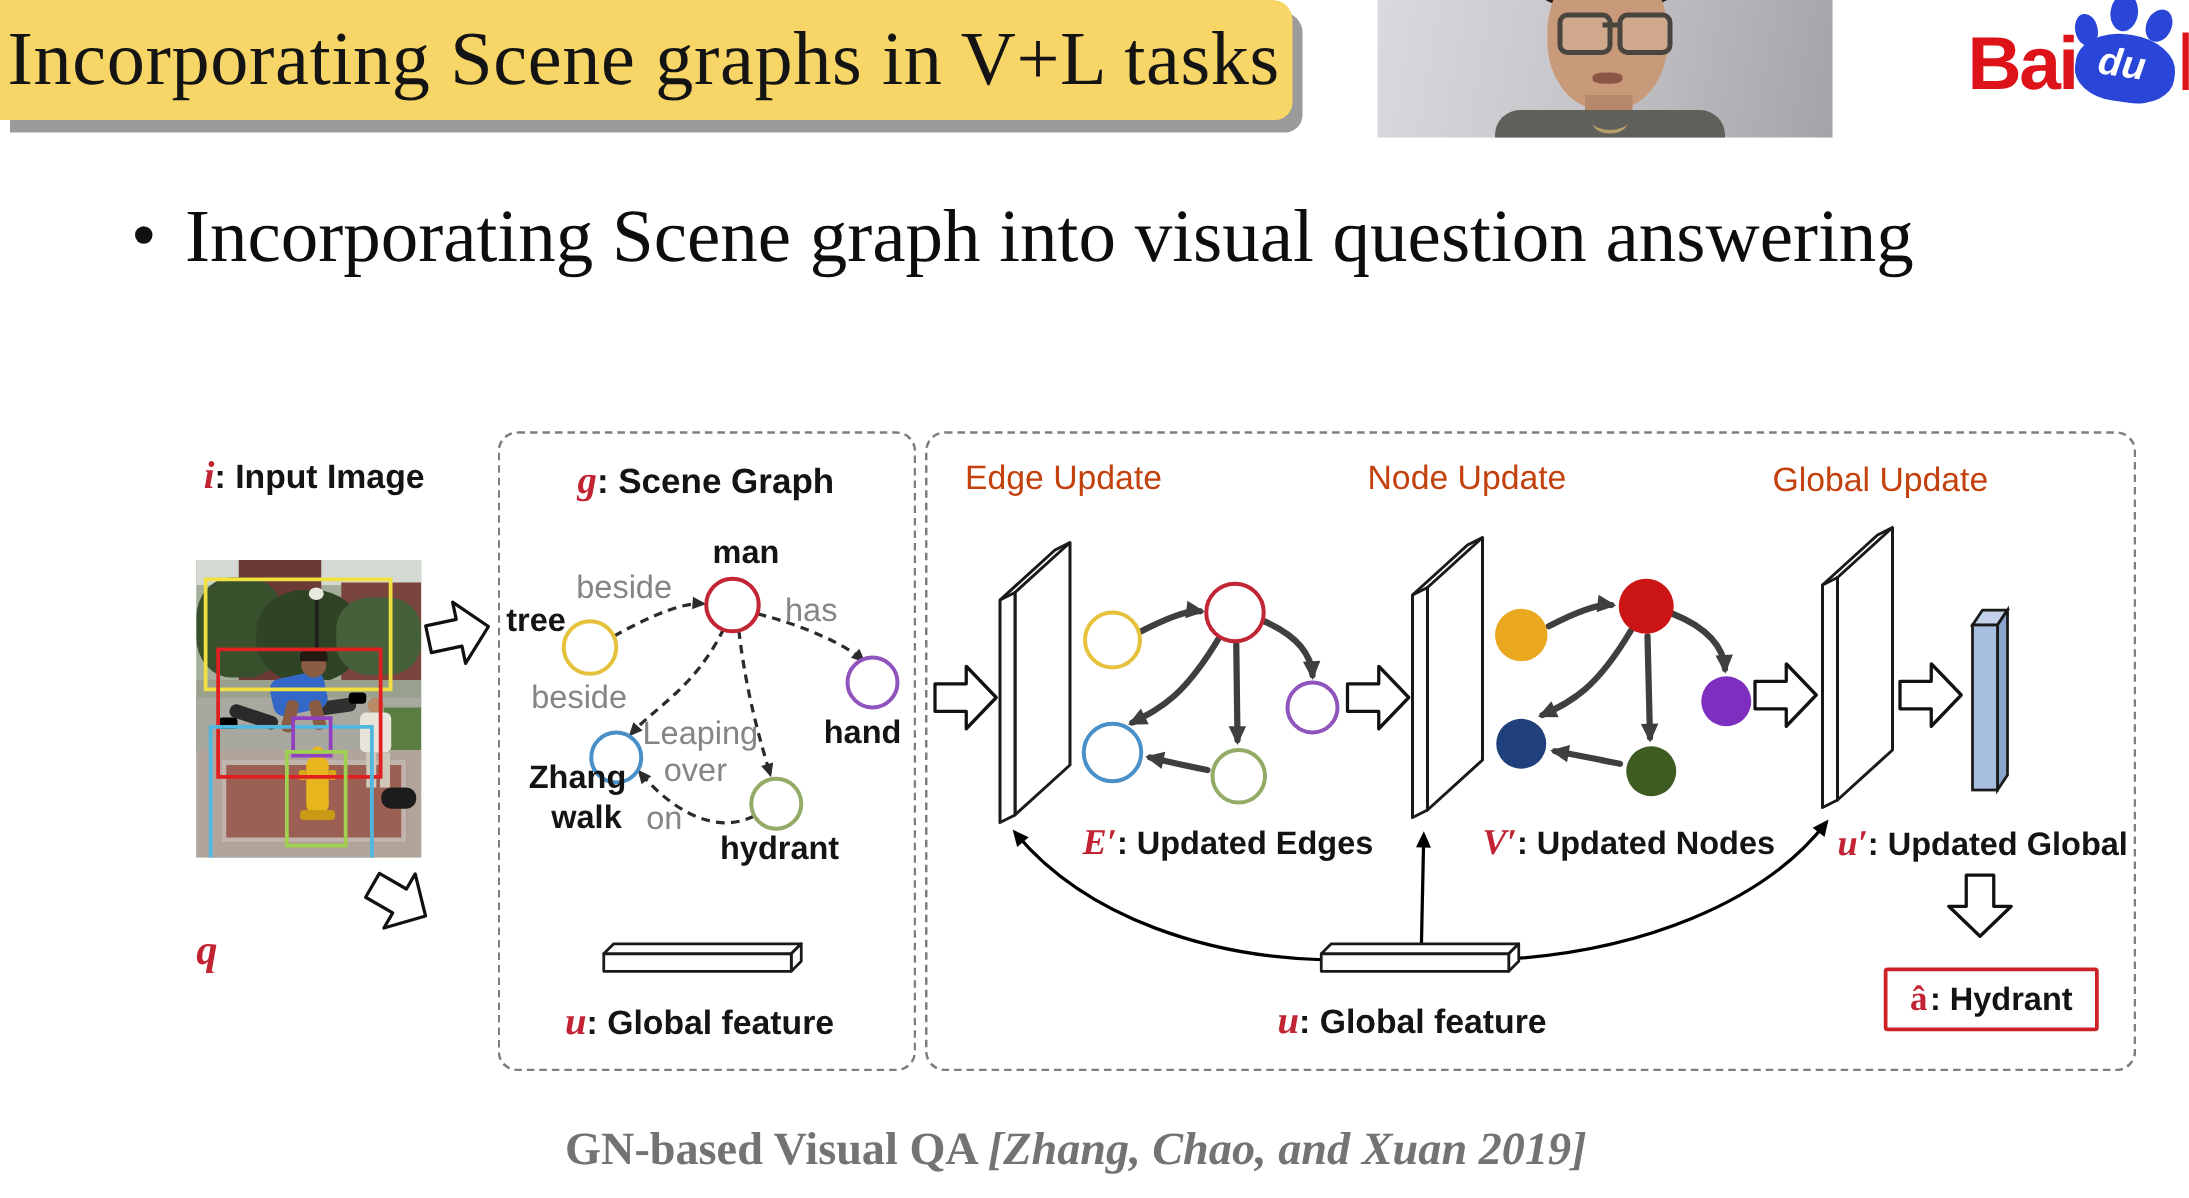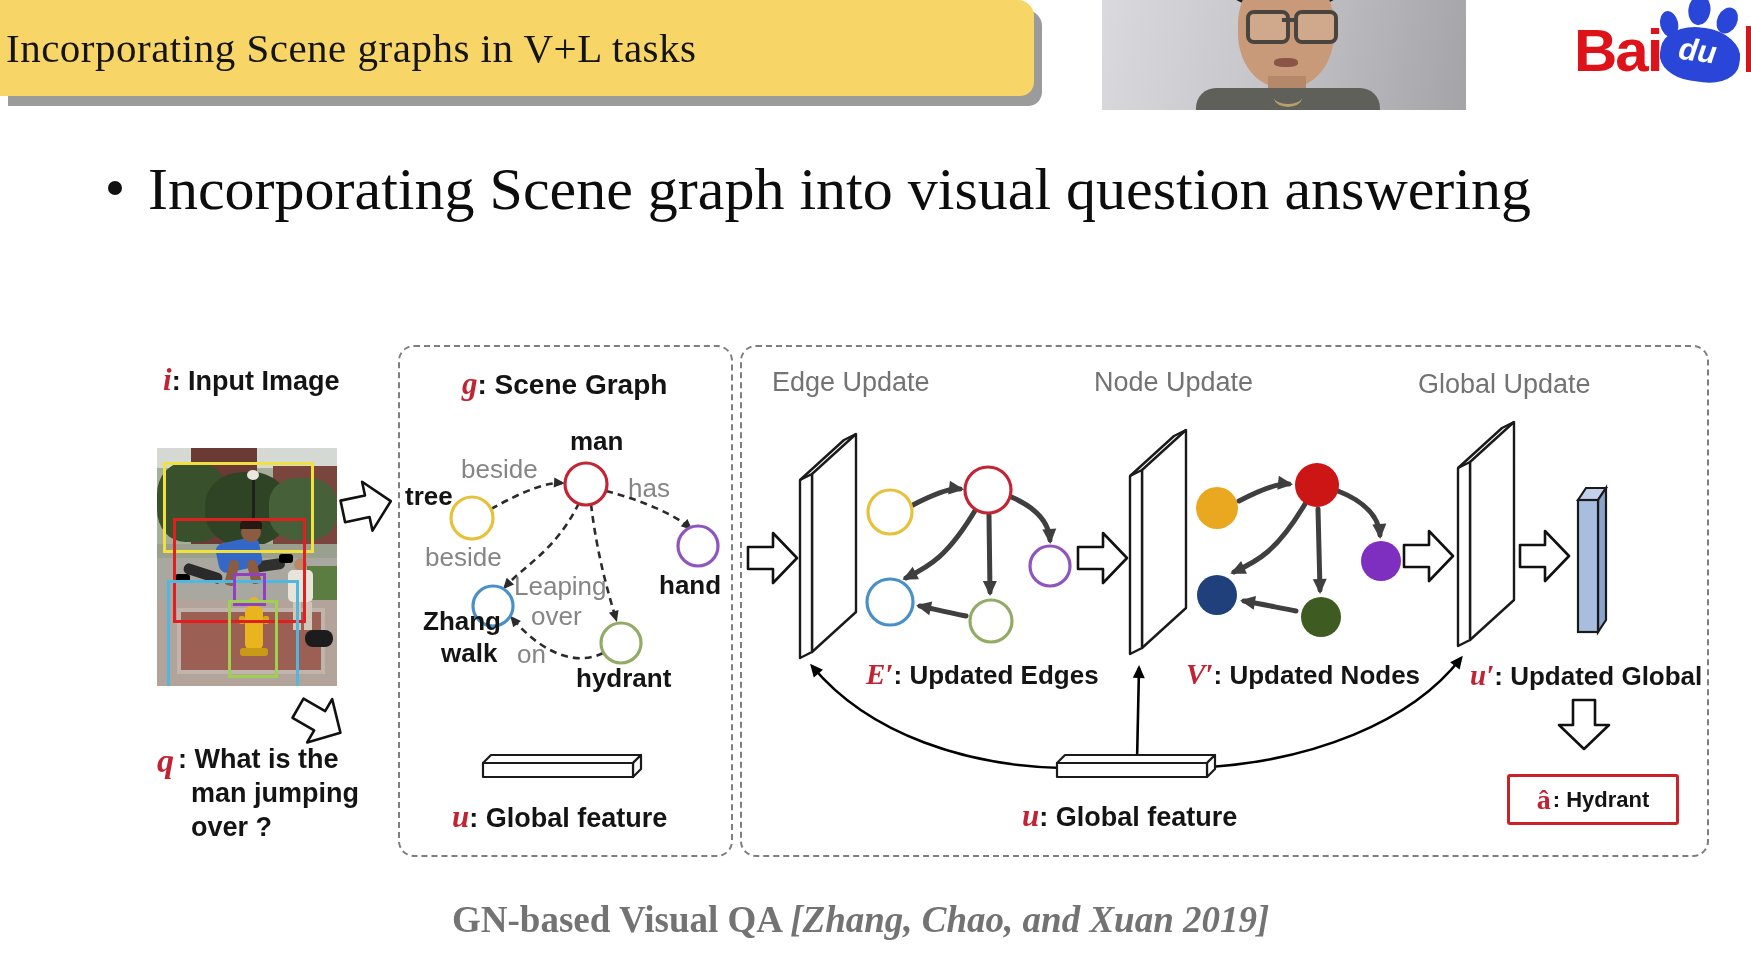--- a/index.html
+++ b/index.html
@@ -2,21 +2,21 @@
 <html><head>
 <meta charset="utf-8">
 <style>
   html,body{margin:0;padding:0;background:#ffffff;}
   body{width:1751px;height:958px;overflow:hidden;font-family:"Liberation Sans",sans-serif;position:relative;}
   .abs{position:absolute;}
 
   
   #banner{left:0;top:0;width:1034px;height:96px;background:#f7d566;border-radius:0 16px 14px 0;
           box-shadow:8px 10px 0 #9b9b9b;display:flex;align-items:center;z-index:3;}
-  #banner .t{font-family:"Liberation Serif",serif;font-size:41px;color:#141414;padding-left:6px;letter-spacing:.5px;white-space:nowrap;}
+  #banner .t{font-family:"Liberation Serif",serif;font-size:61px;color:#141414;padding-left:6px;letter-spacing:.5px;white-space:nowrap;}
 
   #webcam{left:1102px;top:0;width:364px;height:110px;overflow:hidden;z-index:2;
           background:linear-gradient(100deg,#dadade 0%,#c6c6ca 45%,#a4a4a8 100%);}
   #webcam .hair{position:absolute;left:124px;top:-36px;width:118px;height:46px;background:#241f1a;border-radius:50%;}
   #webcam .face{position:absolute;left:136px;top:-30px;width:96px;height:118px;background:#c89a7a;border-radius:46%;}
   #webcam .gl{position:absolute;top:10px;width:36px;height:26px;border:4px solid #4a443e;border-radius:8px;background:rgba(255,255,255,.15);}
   #webcam .gl.l{left:144px;} #webcam .gl.r{left:192px;}
   #webcam .bridge{position:absolute;left:180px;top:18px;width:14px;height:4px;background:#4a443e;}
   #webcam .mouth{position:absolute;left:172px;top:58px;width:24px;height:9px;background:#8a5545;border-radius:40%;}
   #webcam .neck{position:absolute;left:166px;top:76px;width:38px;height:28px;background:#b5886a;}
@@ -44,34 +44,34 @@
   #photo{left:157px;top:448px;width:180px;height:238px;overflow:hidden;background:#a4ae9a;z-index:2;}
   #photo div{position:absolute;}
   .bbox{border-style:solid;background:transparent;z-index:9;}
 
   
   .sym{font-family:"Liberation Serif",serif;font-style:italic;font-weight:bold;color:#c22333;}
   .lbl{color:#141414;font-weight:600;}
   .dlbl{font-size:27px;color:#141414;font-weight:600;z-index:6;white-space:nowrap;}
   .node-lbl{font-size:26px;color:#141414;font-weight:600;z-index:6;white-space:nowrap;}
   .rel-lbl{font-size:26px;color:#858585;font-weight:500;z-index:6;white-space:nowrap;}
-  .stage-lbl{font-size:27px;color:#737373;font-weight:500;z-index:6;white-space:nowrap;}
+  .stage-lbl{font-size:27px;color:#c2410c;font-weight:500;z-index:6;white-space:nowrap;}
   .out-lbl{font-size:26px;color:#141414;font-weight:600;z-index:6;white-space:nowrap;}
   .out-lbl .sym{font-size:29px;}
   .sym-31{font-size:31px;}
 
   #q-label{left:157px;top:742px;display:flex;z-index:6;}
   #q-label .sym{font-size:34px;line-height:34px;margin-top:2px;}
   #q-label .qlines{font-size:27px;font-weight:600;color:#141414;line-height:34px;margin-left:4px;}
   #q-label .qlines .ind{padding-left:13px;}
 
   #answer-box{left:1507px;top:774px;width:166px;height:45px;border:3.5px solid #cc2127;border-radius:3px;
               background:#fff;display:flex;align-items:center;justify-content:center;z-index:6;}
   #answer-box .sym{font-size:28px;font-style:normal;}
-  #answer-box .lbl{font-size:22px;margin-left:2px;text-align:right;}
+  #answer-box .lbl{font-size:26px;margin-left:2px;text-align:right;}
 
   #caption{left:452px;top:898px;font-family:"Liberation Serif",serif;font-weight:bold;font-size:37px;
            color:#737373;z-index:6;white-space:nowrap;}
   #caption .cite{font-style:italic;}
 
   
   #vector{left:0;top:0;width:1751px;height:958px;z-index:5;pointer-events:none;}
   .panel{fill:#fff;stroke:#1a1a1a;stroke-width:2.4;stroke-linejoin:round;}
   .barrow{fill:#fff;stroke:#111;stroke-width:2.6;stroke-linejoin:round;}
   .bar3d{fill:#fff;stroke:#1a1a1a;stroke-width:2.2;stroke-linejoin:round;}
@@ -253,25 +253,20 @@
     <circle cx="1381" cy="561" r="20" fill="#7e2fc0"></circle>
   </g>
 </svg>
 
 <div class="abs dlbl" style="left:163px;top:362px;">
   <span class="sym sym-31">i</span><span class="lbl">: Input Image</span>
 </div>
 
 <div id="q-label" class="abs">
   <span class="sym">q</span>
-  <div class="qlines">
-    <div>: What is the</div>
-    <div class="ind">man jumping</div>
-    <div class="ind">over ?</div>
-  </div>
 </div>
 
 <div class="abs dlbl" style="left:462px;top:366px;font-size:28px;">
   <span class="sym sym-31">g</span><span class="lbl">: Scene Graph</span>
 </div>
 
 <div class="abs node-lbl" style="left:570px;top:426px;">man</div>
 <div class="abs node-lbl" style="left:405px;top:481px;">tree</div>
 <div class="abs node-lbl" style="left:659px;top:570px;">hand</div>
 <div class="abs node-lbl" style="left:423px;top:606px;">Zhang</div>

